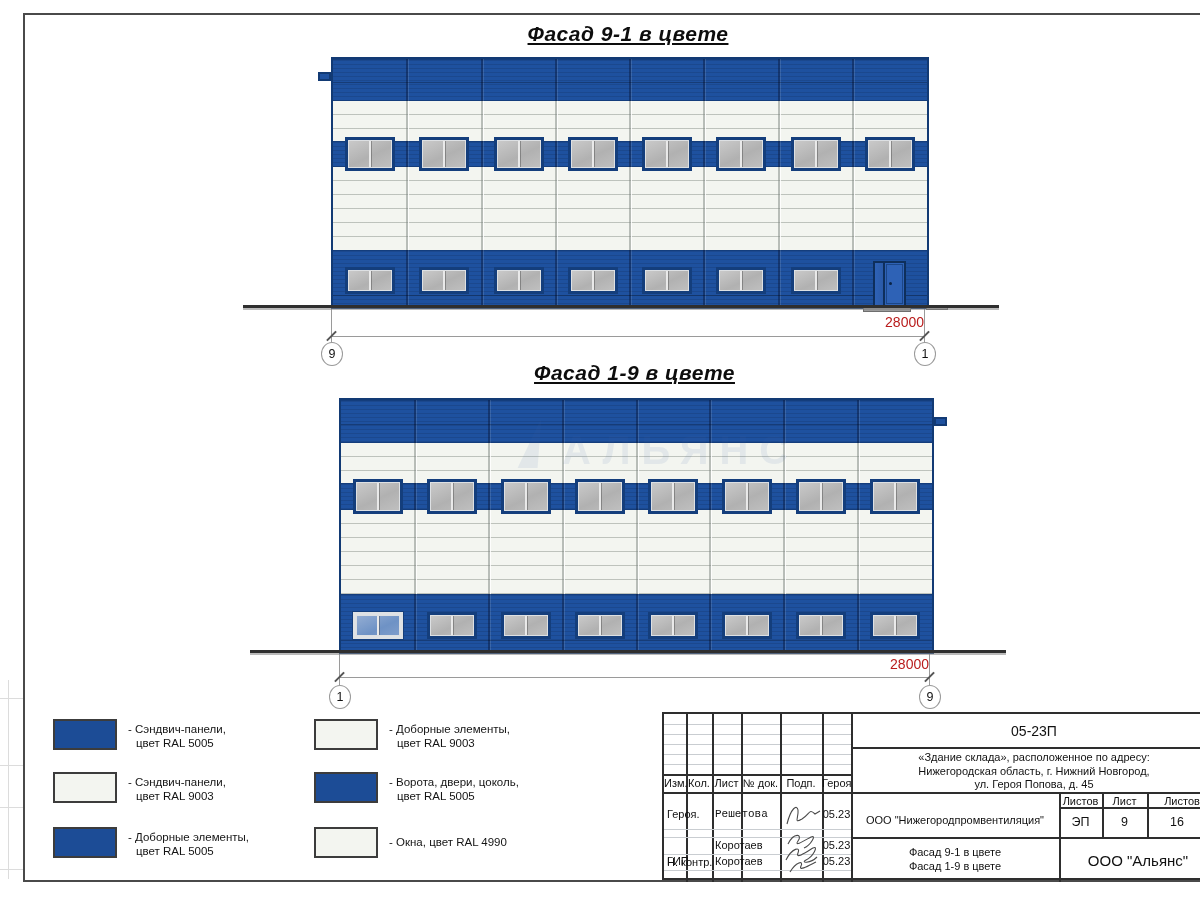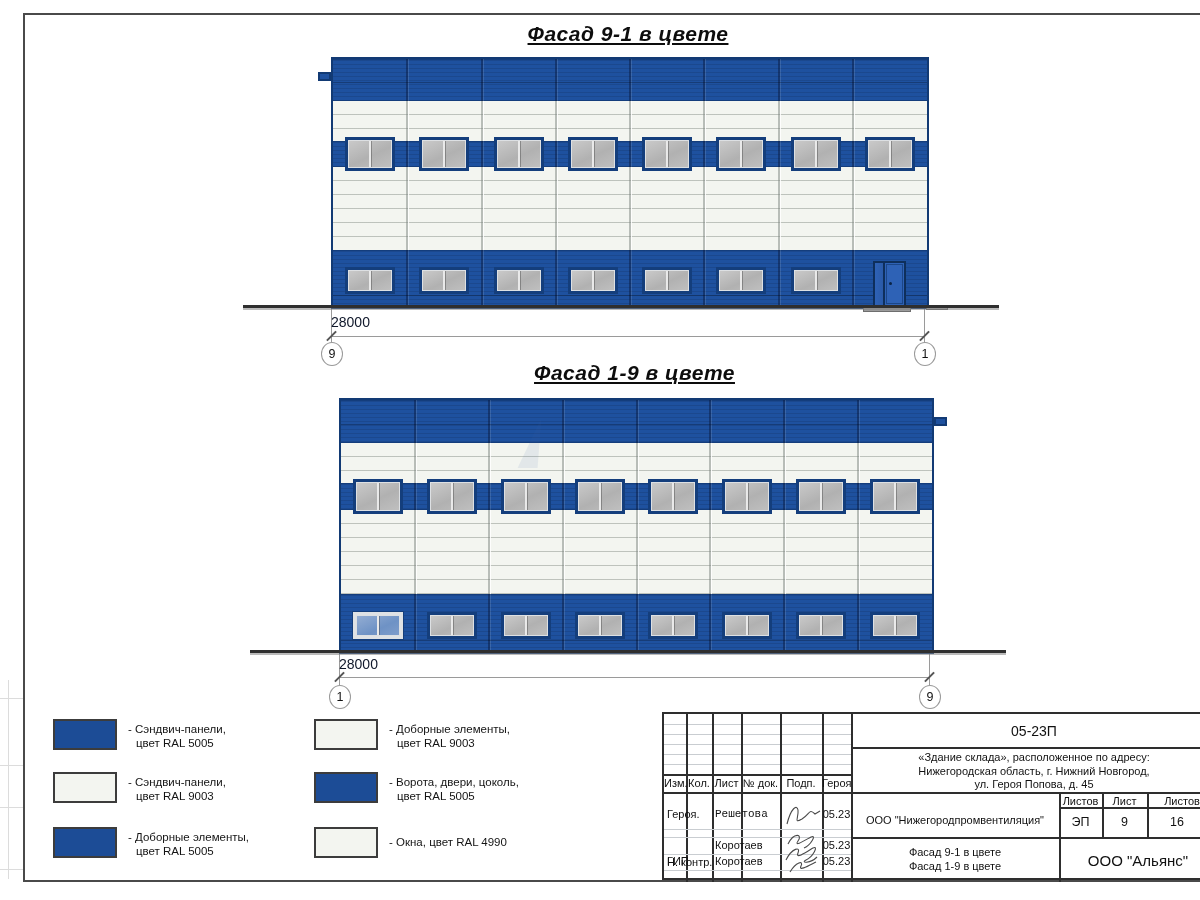--- a/index.html
+++ b/index.html
@@ -39,21 +39,21 @@
   .handle{position:absolute;left:2px;top:45%;width:3px;height:3px;background:#0A2446;border-radius:50%;}
   .tab{position:absolute;width:13px;height:9px;background:#1E519F;border:2px solid #123A74;box-sizing:border-box;z-index:3;}
   .tab.left{left:-15px;top:13px;}
   .tab.right{right:-15px;top:17px;}
   .ground{position:absolute;height:3px;background:#2F2F2F;box-shadow:0 2px 0 rgba(130,130,130,0.55);z-index:5;}
   .thresh{position:absolute;background:#9B9B9B;border:1px solid #6E6E6E;box-sizing:border-box;z-index:4;}
   
   .extl{position:absolute;width:1px;background:#9A9A9A;}
   .diml{position:absolute;height:1px;background:#9A9A9A;}
   .tick{position:absolute;width:13px;height:2px;background:#555;transform:rotate(-45deg);}
-  .dimtext{position:absolute;font-size:14px;color:#0f172a;text-align:left;}
+  .dimtext{position:absolute;font-size:14px;color:#b91c1c;text-align:right;}
   .axis{position:absolute;width:20px;height:22px;border:1px solid #999;border-radius:50%;background:#fff;
     font-size:12.5px;color:#111;display:flex;align-items:center;justify-content:center;z-index:6;}
   
   .wm{position:absolute;left:522px;top:418px;display:flex;align-items:flex-start;opacity:0.09;z-index:6;pointer-events:none;}
   .wm-tri{width:0;height:0;border-left:15px solid transparent;border-right:5px solid transparent;
     border-bottom:50px solid #3F66A6;transform:skewX(-10deg);}
   .wm-text{font-size:40px;font-weight:bold;color:#3F66A6;letter-spacing:11px;margin:10px 0 0 20px;
     font-family:"Liberation Sans",sans-serif;}
   
   .swatch{position:absolute;width:64px;height:31px;border:2px solid #3c3c3c;box-sizing:border-box;}
@@ -277,20 +277,21 @@
     <div class="win" style="left: 455.188px; top: 212px; width: 50px; height: 27px;">
       <div class="glass"></div>
     </div>
     <div class="win" style="left: 529.062px; top: 212px; width: 50px; height: 27px;">
       <div class="glass"></div>
     </div>
     <div class="tab right"></div>
   </div>
 <div class="wm">
   <div class="wm-tri"></div>
+  <div class="wm-text">АЛЬЯНС</div>
 </div>
 <div class="ground" style="left:250px;top:650px;width:756px;"></div>
 
 <div class="extl" style="left:339px;top:654px;height:34px;"></div>
 <div class="extl" style="left:929px;top:654px;height:34px;"></div>
 <div class="diml" style="left:339px;top:677px;width:590px;"></div>
 <div class="tick" style="left:333px;top:676px;"></div>
 <div class="tick" style="left:923px;top:676px;"></div>
 <div class="dimtext" style="left:339px;top:656px;width:590px;">28000</div>
 <div class="axis" style="left:329px;top:685px;">1</div>

